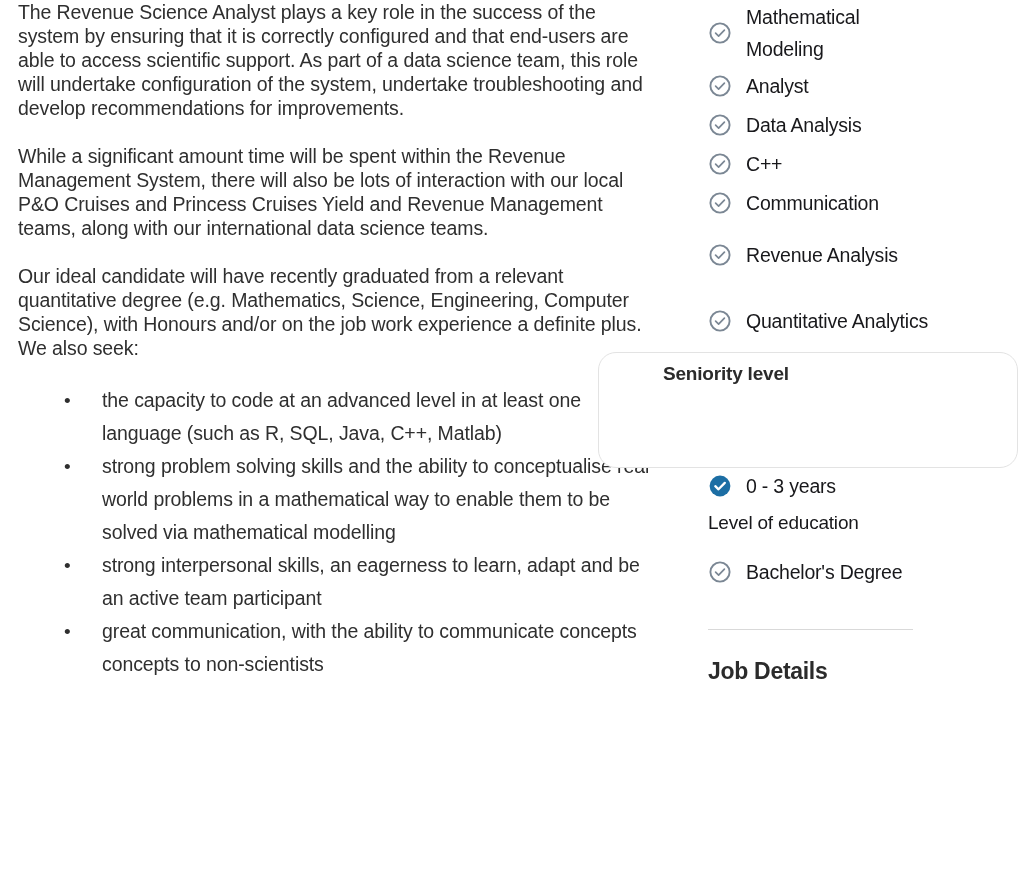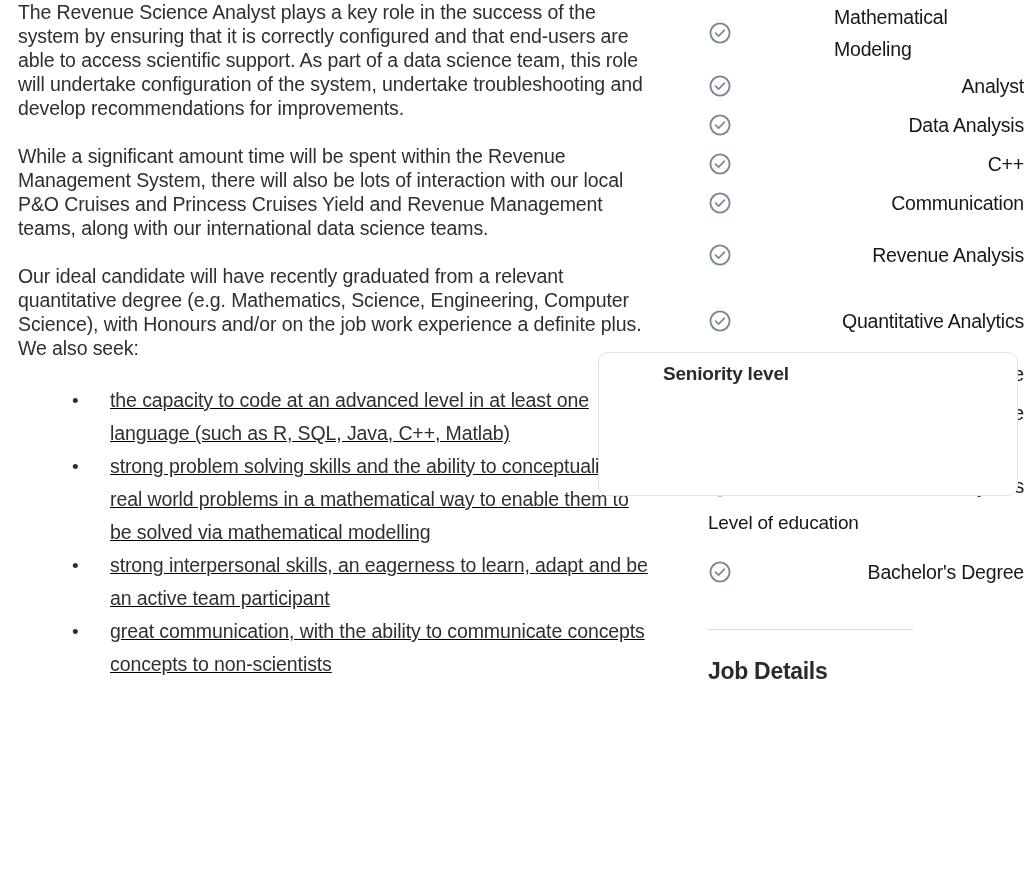--- a/index.html
+++ b/index.html
@@ -33,24 +33,23 @@
   .desc-para {
     margin: 0 0 24px 0;
     font-size: 19.5px;
     line-height: 24px;
     color: #2f2f2f;
     letter-spacing: -0.1px;
   }
   .desc-para:last-child { margin-bottom: 0; }
 
   .req-list {
-    margin: 12px;
+    margin: 4px;
     padding: 0 0 0 42px;
     list-style: none;
-    text-decoration: underline;
   }
   .req-list li {
     position: relative;
     font-size: 19.5px;
     line-height: 33px;
     color: #2f2f2f;
     letter-spacing: -0.1px;
     margin: 0 0 0 0;
     padding-left: 38px;
   }
@@ -71,21 +70,20 @@
     padding: 0 0 0 48px;
     box-sizing: border-box;
     position: relative;
   }
 
   .skill-row {
     display: flex;
     align-items: center;
     min-height: 39px;
     margin-bottom: 0px;
-    justify-content: space-between;
   }
   .skill-row .skill-icon {
     flex: 0 0 24px;
     width: 24px;
     height: 24px;
     margin-right: 14px;
     display: block;
   }
   .skill-row .skill-label {
     font-size: 19.5px;
@@ -120,23 +118,23 @@
     letter-spacing: -0.3px;
     margin: 28px 0 0 0;
   }
 
   
   .detail-card {
     position: absolute;
     left: -62px;
     top: 352px;
     width: 420px;
-    height: 144px;
+    height: 116px;
     border: 1px solid #e3e3e3;
-    border-radius: 10px;
+    border-radius: 18px;
     background: #ffffff;
     box-sizing: border-box;
   }
   .detail-card .detail-card-label {
     font-size: 19px;
     font-weight: bold;
     color: #2b2b2b;
     letter-spacing: -0.2px;
     margin: 10px 0 0 64px;
     display: block;

